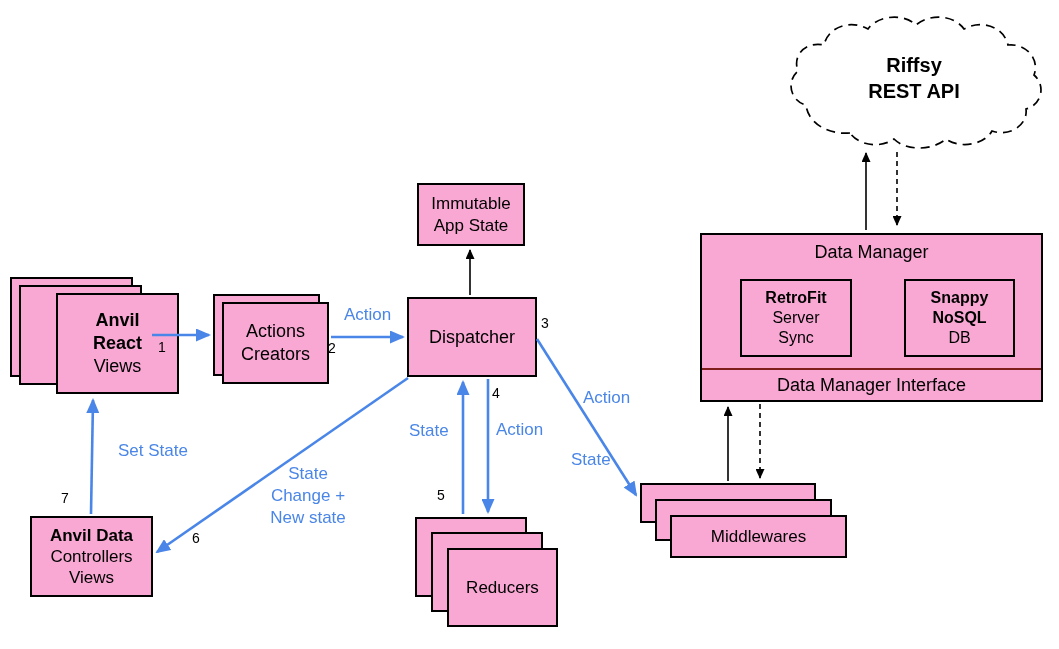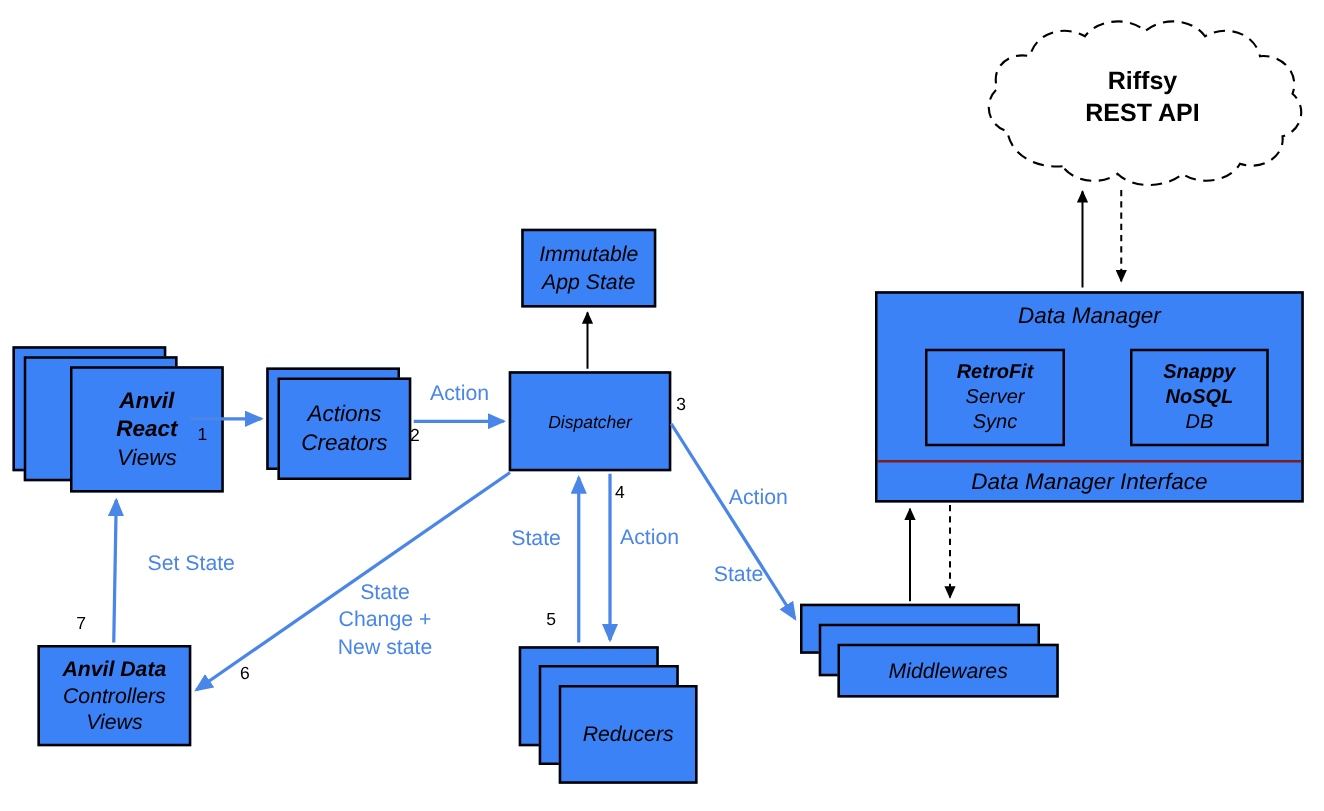--- a/index.html
+++ b/index.html
@@ -1,32 +1,32 @@
 <!DOCTYPE html>
 <html><head>
 <meta charset="utf-8">
 <style>
   html,body{margin:0;padding:0;background:#ffffff;}
   #stage{
     position:relative;width:1059px;height:649px;background:#ffffff;overflow:hidden;
     font-family:"Liberation Sans",sans-serif;color:#000;
   }
   .box{
-    position:absolute;background:#3b82f6;border:2px solid #000;box-sizing:border-box;font-style:italic;
+    position:absolute;background:#f9a8d4;border:2px solid #000;box-sizing:border-box;
   }
   .box .txt{width:100%;text-align:center;}
   .center-col{display:flex;flex-direction:column;align-items:center;justify-content:center;}
   .b{font-weight:bold;}
   
   .views-back2{left:10px;top:277px;width:123px;height:100px;z-index:1;}
   .views-back1{left:19px;top:285px;width:123px;height:100px;z-index:1;}
   .views-front{left:28px;top:293px;width:123px;height:101px;z-index:2;font-size:18px;line-height:23px;margin-left:28px;}
   .ac-back{left:213px;top:294px;width:107px;height:82px;z-index:1;}
   .ac-front{left:222px;top:302px;width:107px;height:82px;z-index:2;font-size:18px;line-height:23px;}
-  .dispatcher{left:407px;top:297px;width:130px;height:80px;z-index:2;font-size:14px;}
+  .dispatcher{left:407px;top:297px;width:130px;height:80px;z-index:2;font-size:18px;}
   .immutable{left:417px;top:183px;width:108px;height:63px;z-index:2;font-size:17px;line-height:22px;}
   .red-back{left:415px;top:517px;width:112px;height:80px;z-index:1;}
   .red-mid{left:431px;top:532px;width:112px;height:80px;z-index:2;}
   .red-front{left:447px;top:548px;width:111px;height:79px;z-index:3;font-size:17px;}
   .mw-back{left:640px;top:483px;width:176px;height:40px;z-index:1;}
   .mw-mid{left:655px;top:499px;width:177px;height:42px;z-index:2;}
   .mw-front{left:670px;top:515px;width:177px;height:43px;z-index:3;font-size:17px;}
   .controllers{left:30px;top:516px;width:123px;height:81px;z-index:2;font-size:17px;line-height:21px;}
   .dm{left:700px;top:233px;width:343px;height:169px;z-index:2;}
   .dm-title{position:absolute;top:7px;left:0;width:100%;text-align:center;font-size:18px;}

